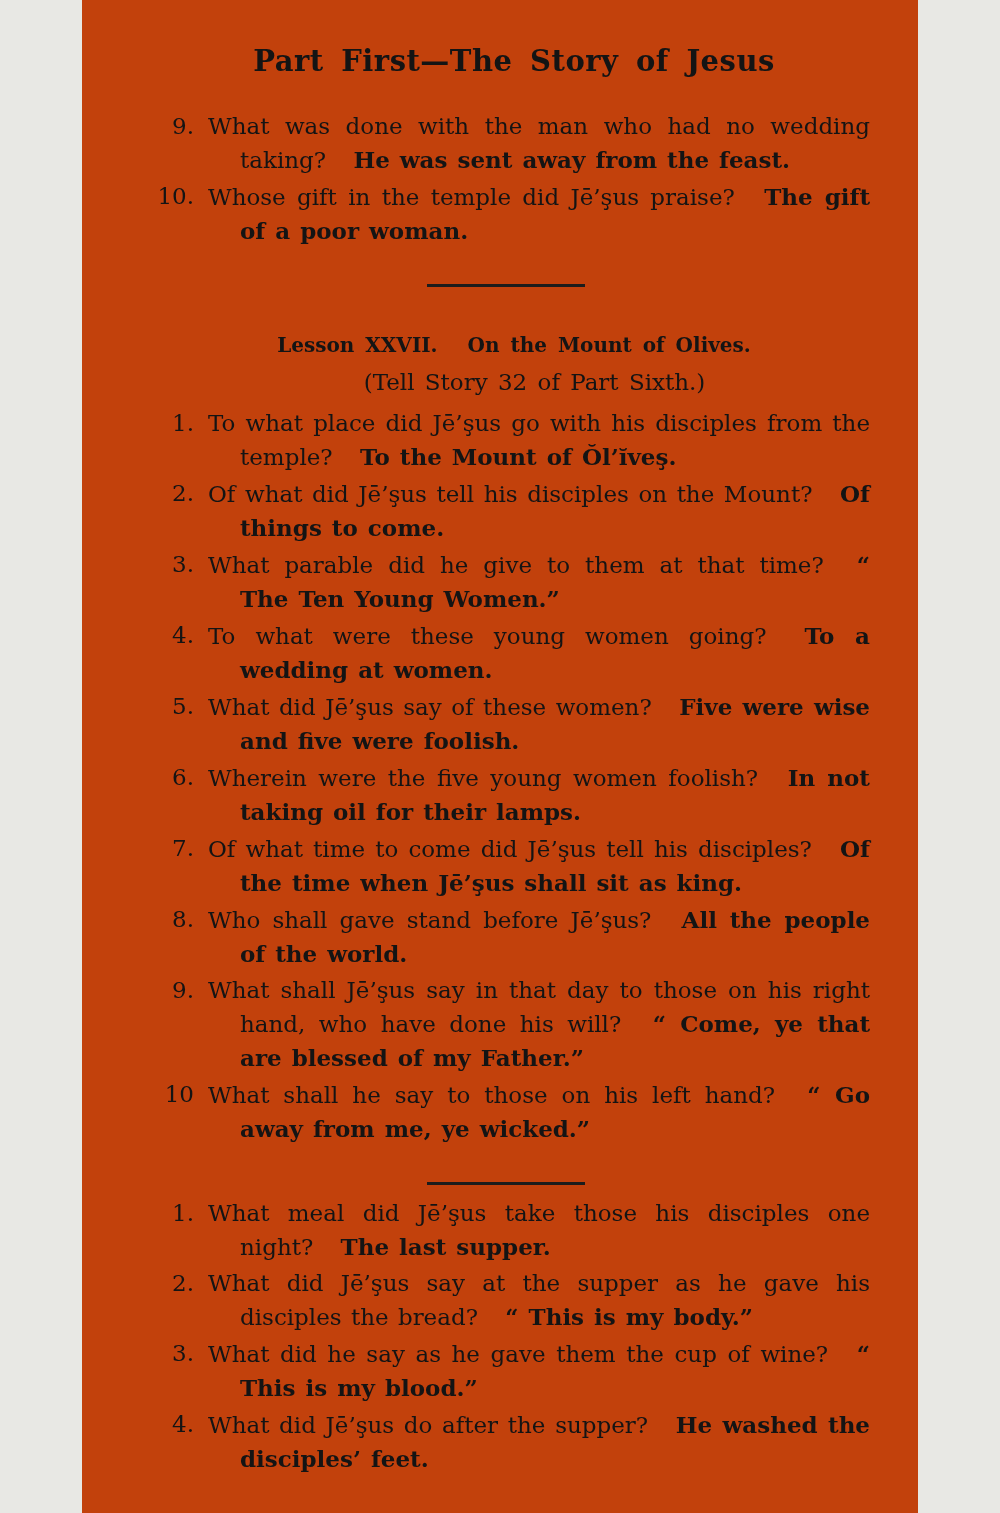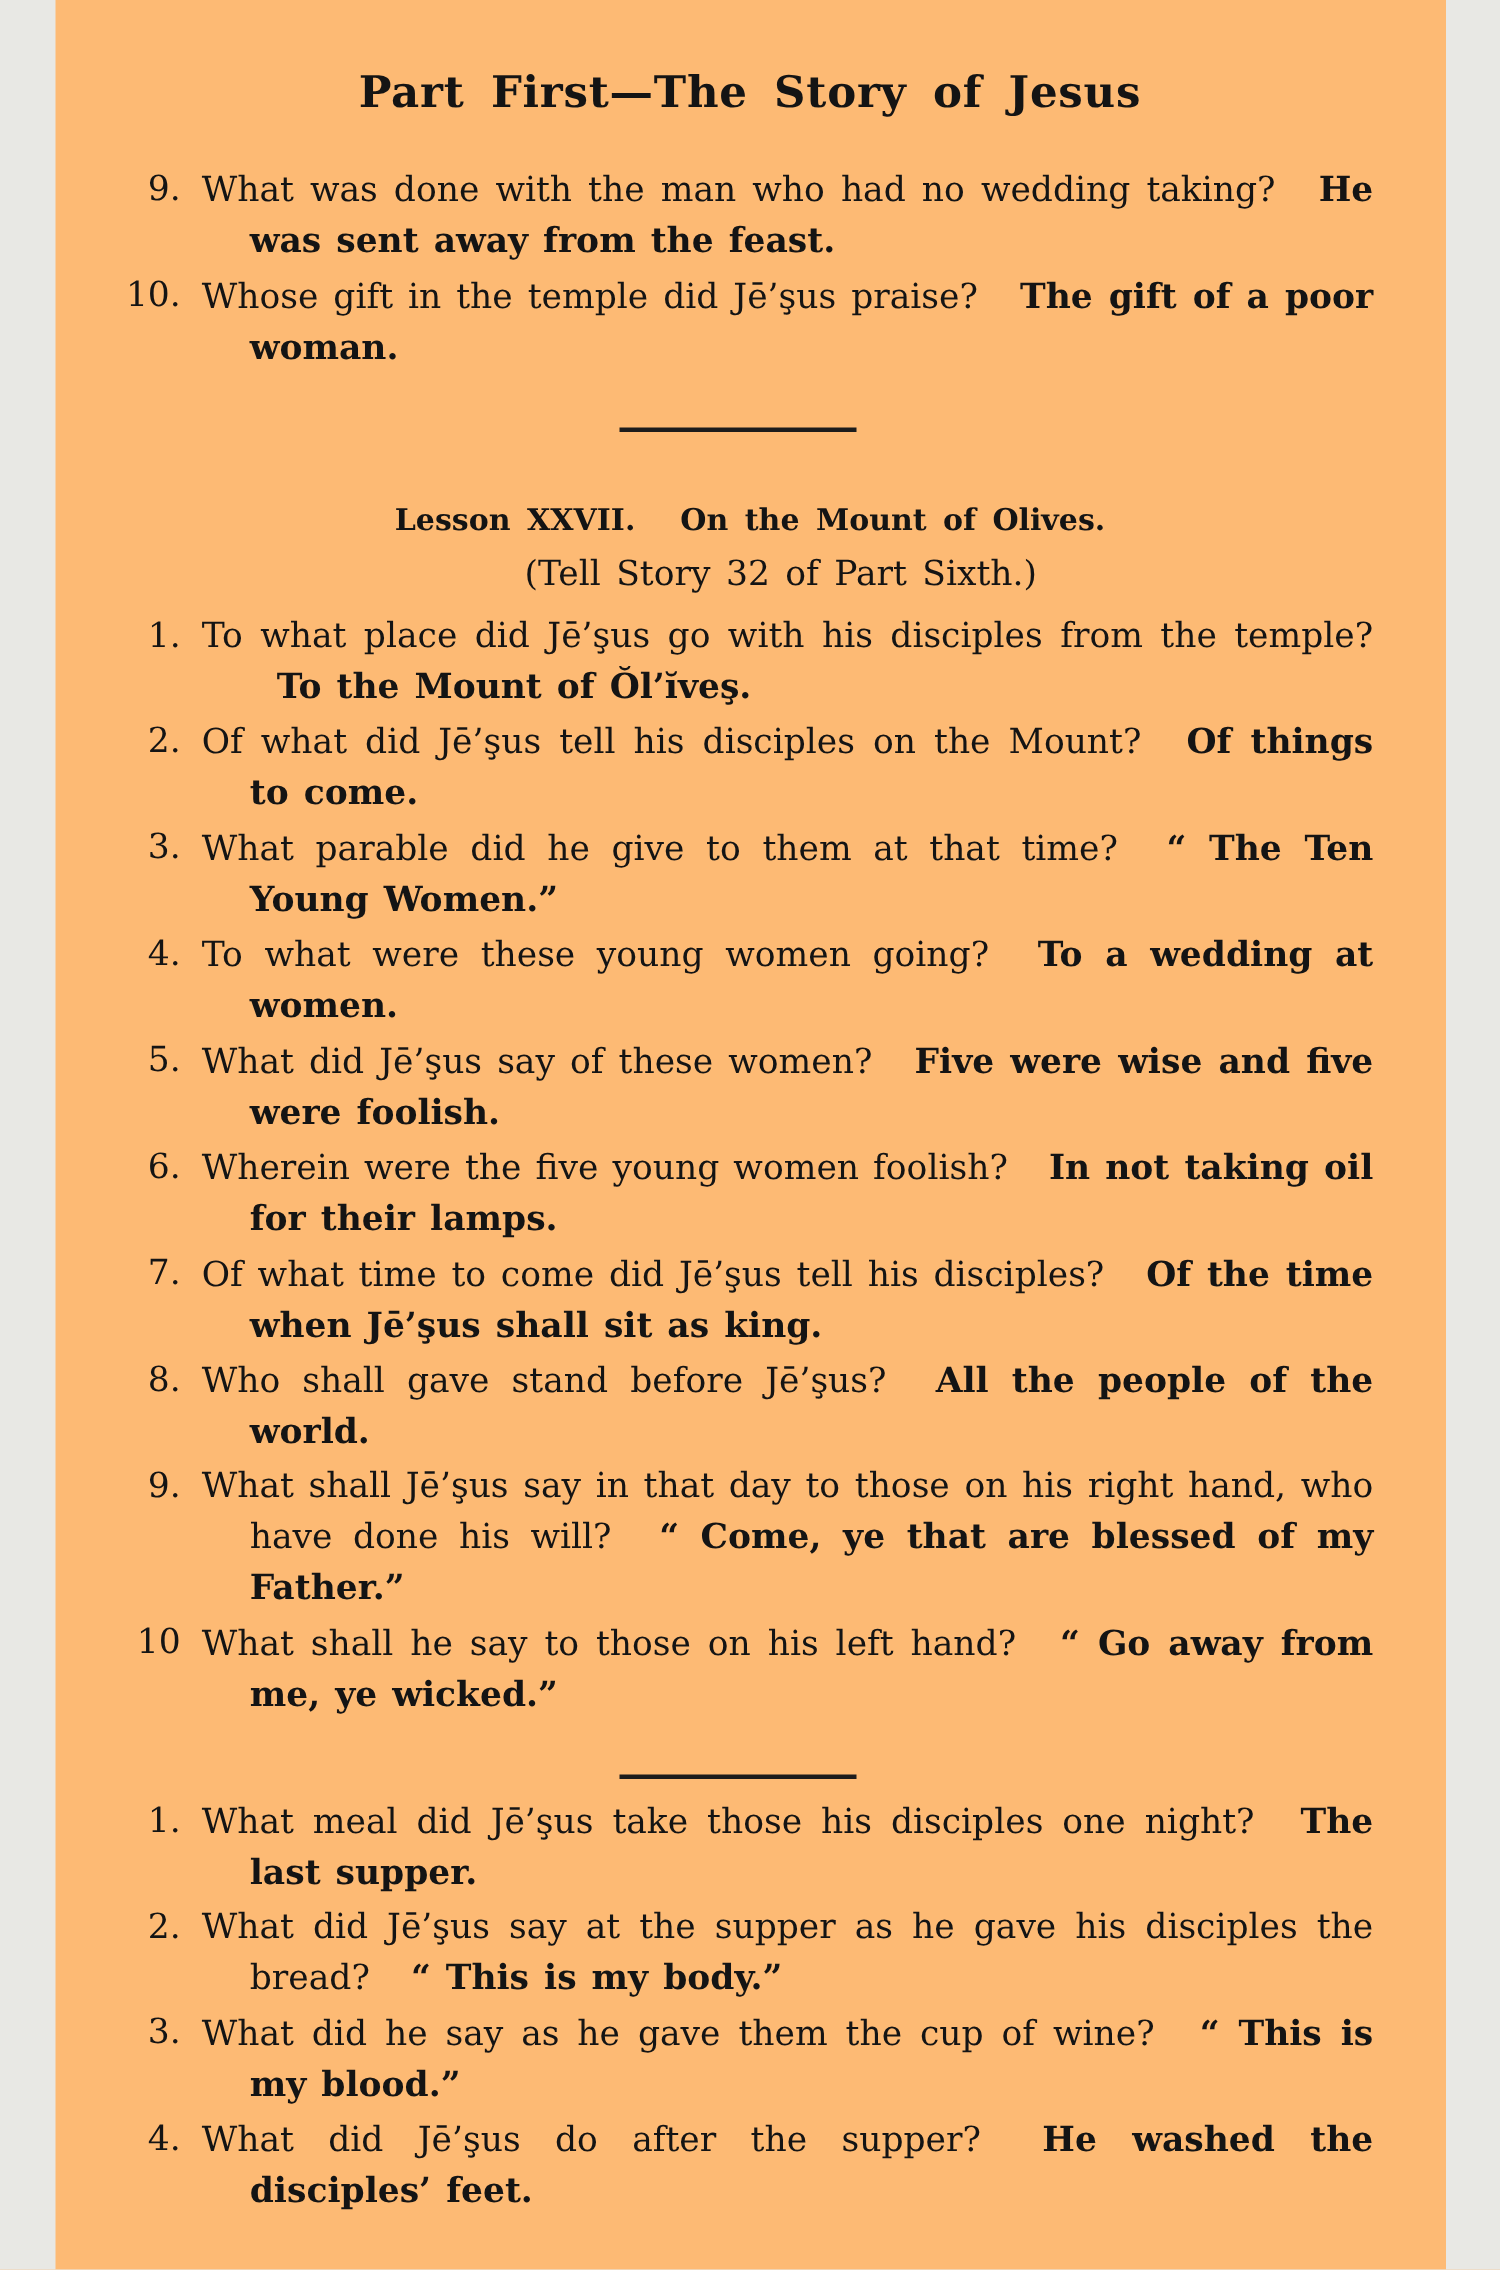--- a/index.html
+++ b/index.html
@@ -2,27 +2,28 @@
 <html><head>
 <meta charset="utf-8">
 <style>
   html, body {
     margin: 0;
     padding: 0;
     background: #e8e8e4;
   }
   .page {
     position: relative;
-    width: 927px;
+    width: 808px;
     height: 1513px;
     margin: 0 auto;
-    background: #fdba74;
+    background: #c2410c;
     color: #141414;
     font-family: "DejaVu Serif", serif;
     overflow: hidden;
+    padding-left: 28px;
   }
   .page-header {
     margin: 0;
     padding-top: 44px;
     text-align: center;
     font-size: 29px;
     font-weight: bold;
     letter-spacing: 0.5px;
     word-spacing: 7px;
   }

